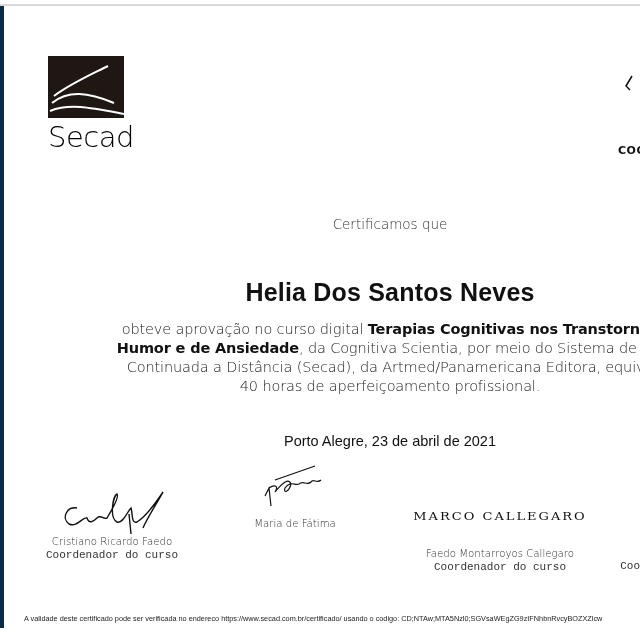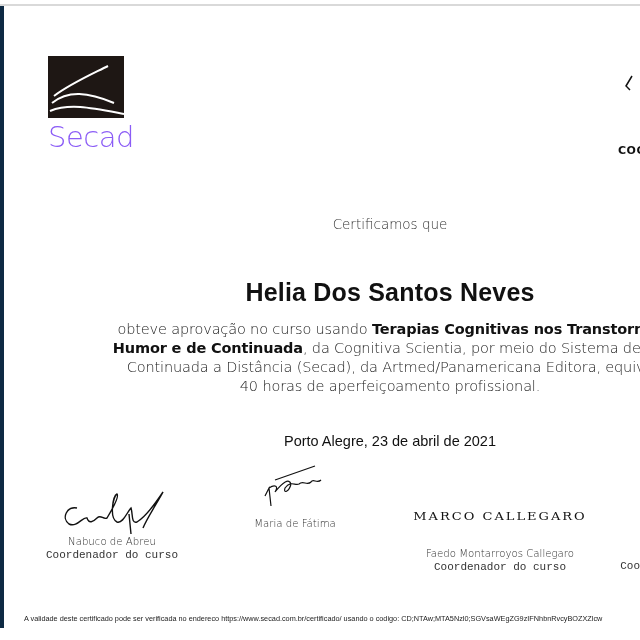--- a/index.html
+++ b/index.html
@@ -42,21 +42,21 @@
       width: 78px;
     }
     .logo-box {
       width: 76px; height: 62px;
       background: #1e1714;
       display: block;
     }
     .logo-word {
       font-family: "DejaVu Sans", sans-serif;
       font-size: 29px;
-      color: #8b5cf6;
+      color: #000000;
       letter-spacing: -0.5px;
       margin-top: 1px;
       line-height: 36px;
       font-weight: 300;
     }
     .logo-cog {
       position: absolute;
       left: 600px; top: 70px;
       width: 120px;
     }
@@ -167,33 +167,33 @@
         <path d="M26 6 L 20 16 L 24 20" stroke="#111" stroke-width="1.5" fill="none"></path>
       </svg>
       <div class="logo-cog-text">COG</div>
     </div>
 
     <div class="center-col cert-intro">Certificamos que</div>
 
     <div class="center-col recipient">Helia Dos Santos Neves</div>
 
     <div class="center-col body-text">
-      <div><span>obteve aprovação no curso usando </span><b>Terapias Cognitivas nos Transtornos</b></div>
-      <div style="margin-left:-4px"><b>Humor e de Continuada</b><span>, da Cognitiva Scientia, por meio do Sistema de Ed</span></div>
+      <div><span>obteve aprovação no curso digital </span><b>Terapias Cognitivas nos Transtornos</b></div>
+      <div style="margin-left:-4px"><b>Humor e de Ansiedade</b><span>, da Cognitiva Scientia, por meio do Sistema de Ed</span></div>
       <div>Continuada a Distância (Secad), da Artmed/Panamericana Editora, equiva</div>
       <div>40 horas de aperfeiçoamento profissional.</div>
     </div>
 
     <div class="center-col date-line">Porto Alegre, 23 de abril de 2021</div>
 
     <div class="sig-block sig1">
       <svg class="sig-img" width="130" height="48" viewBox="0 0 130 48">
         <path d="M30 20 C 20 18, 14 30, 22 36 C 30 40, 36 28, 40 30 C 42 36, 46 34, 50 30 C 54 26, 56 32, 60 30 C 66 20, 72 8, 70 6 C 66 8, 62 30, 70 34 C 76 36, 80 24, 84 20 C 86 26, 84 36, 90 34 C 100 28, 112 10, 116 4 C 112 12, 100 30, 96 40 M82 26 L 84 46" stroke="#111" stroke-width="1.4" fill="none"></path>
       </svg>
-      <span class="sig-name">Nabuco de Abreu</span>
+      <span class="sig-name">Cristiano Ricardo Faedo</span>
       <span class="sig-role">Coordenador do curso</span>
     </div>
 
     <div class="sig-block sig2">
       <svg class="sig-img" width="80" height="56" viewBox="0 0 80 56">
         <path d="M10 34 L 14 26 L 16 44 M14 26 C 20 22, 24 24, 20 30 C 28 20, 34 16, 36 22 C 34 30, 28 32, 30 26 C 36 18, 40 24, 44 22 C 48 18, 52 24, 56 20 C 58 16, 62 22, 66 18 M20 18 L 60 4" stroke="#111" stroke-width="1.2" fill="none"></path>
       </svg>
       <span class="sig-name">Maria de Fátima</span>
     </div>
 

